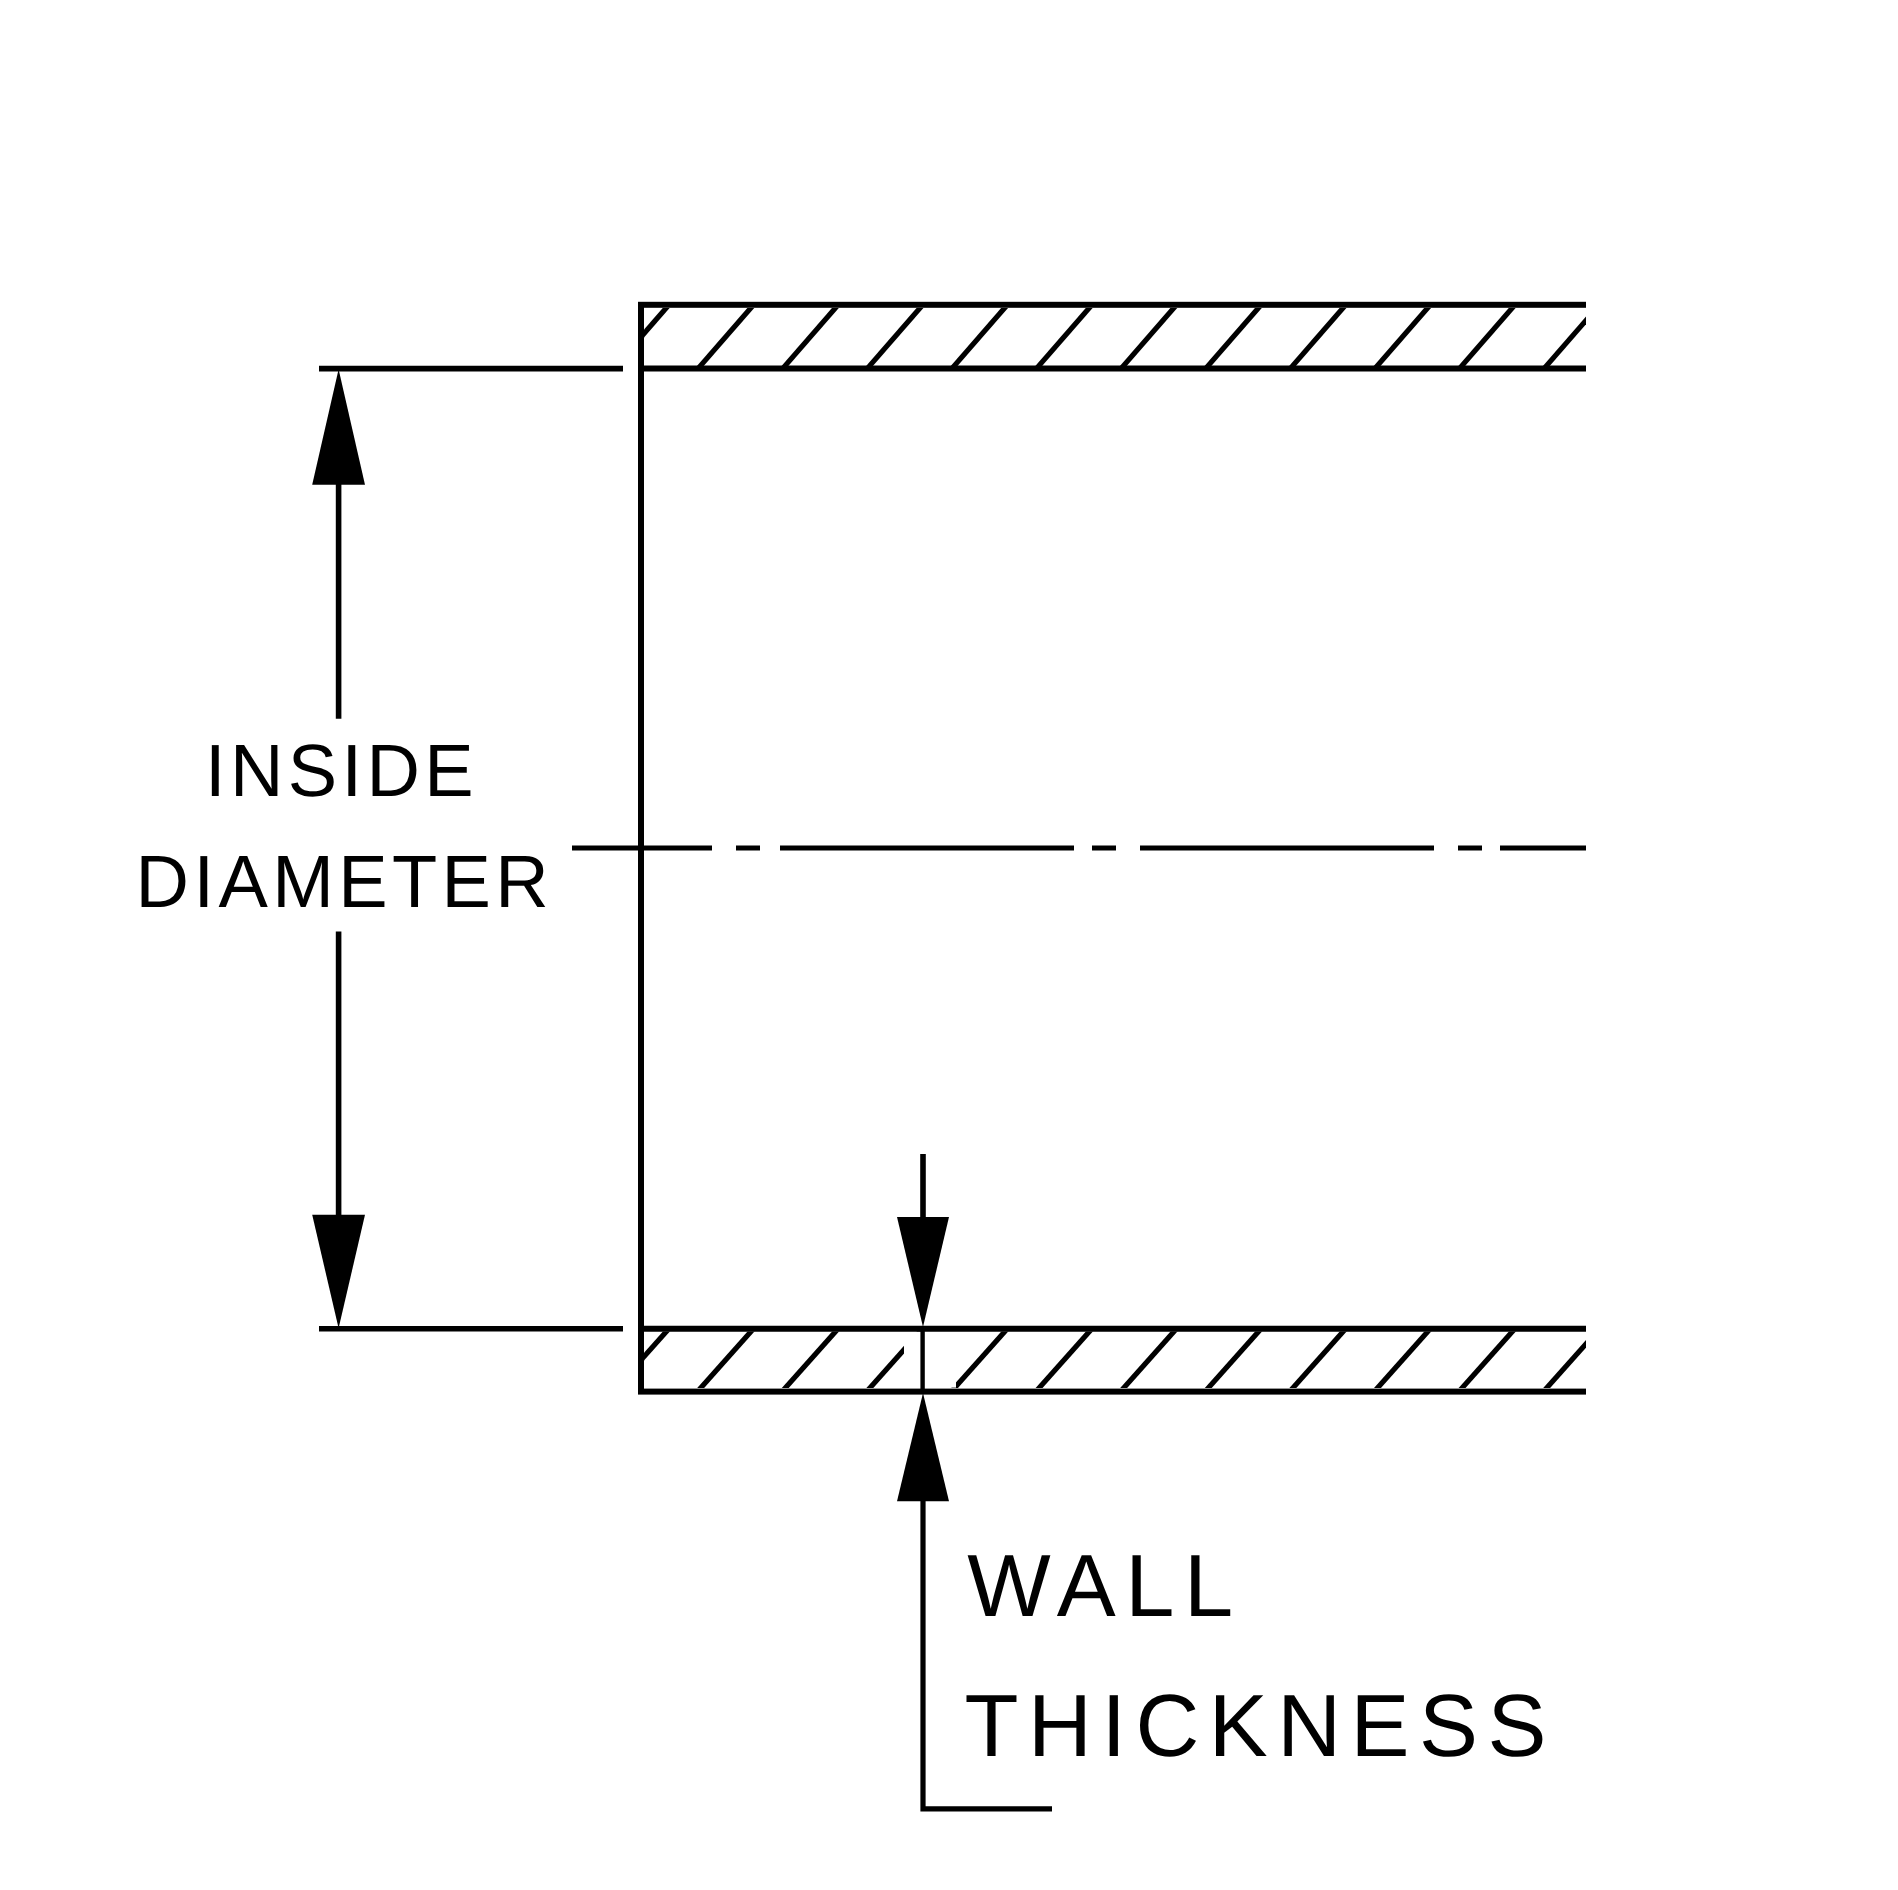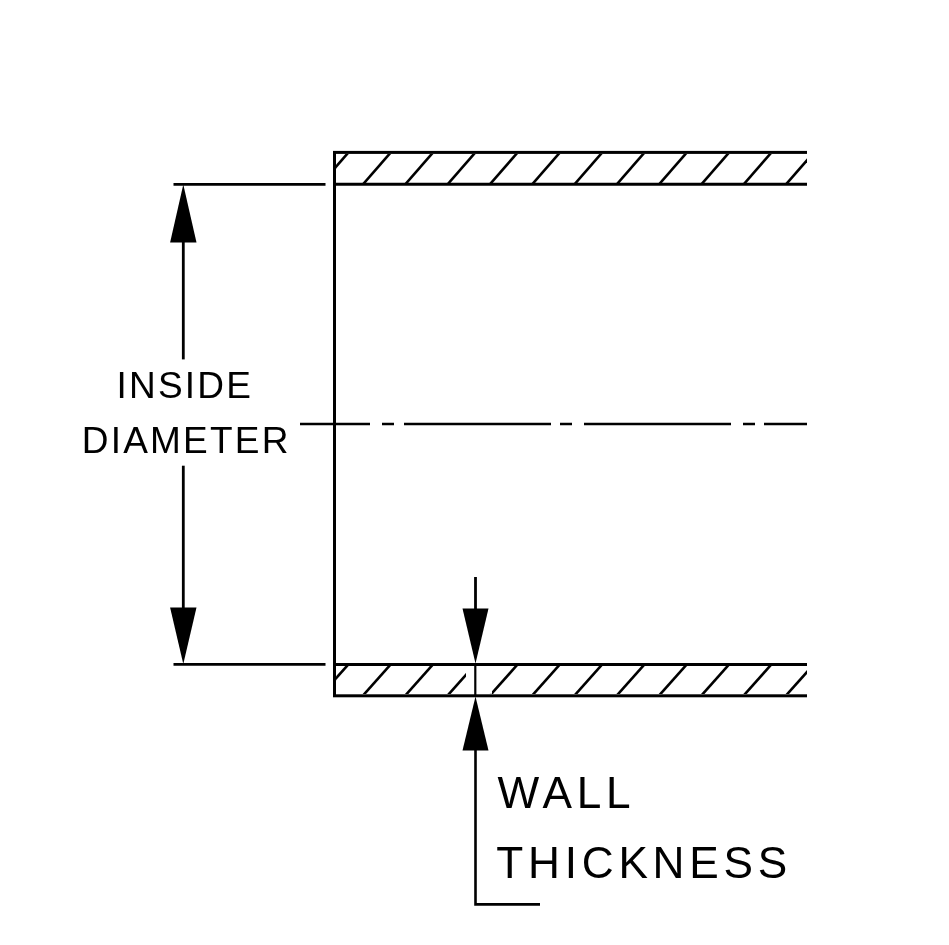--- a/index.html
+++ b/index.html
@@ -7,21 +7,20 @@
     padding: 0;
     background: #ffffff;
   }
   .canvas {
     position: relative;
     width: 793px;
     height: 945px;
     background: #ffffff;
     overflow: hidden;
     font-family: "Liberation Sans", sans-serif;
-    padding-left: 14px;
   }
   svg { display: block; }
   .ink-stroke { stroke: #000000; fill: none; }
   .ink-fill { fill: #000000; stroke: none; }
   .hatch { stroke: #000000; stroke-width: 2.6; fill: none; }
   text {
     fill: #000000;
     font-family: "Liberation Sans", sans-serif;
     font-weight: 400;
   }

